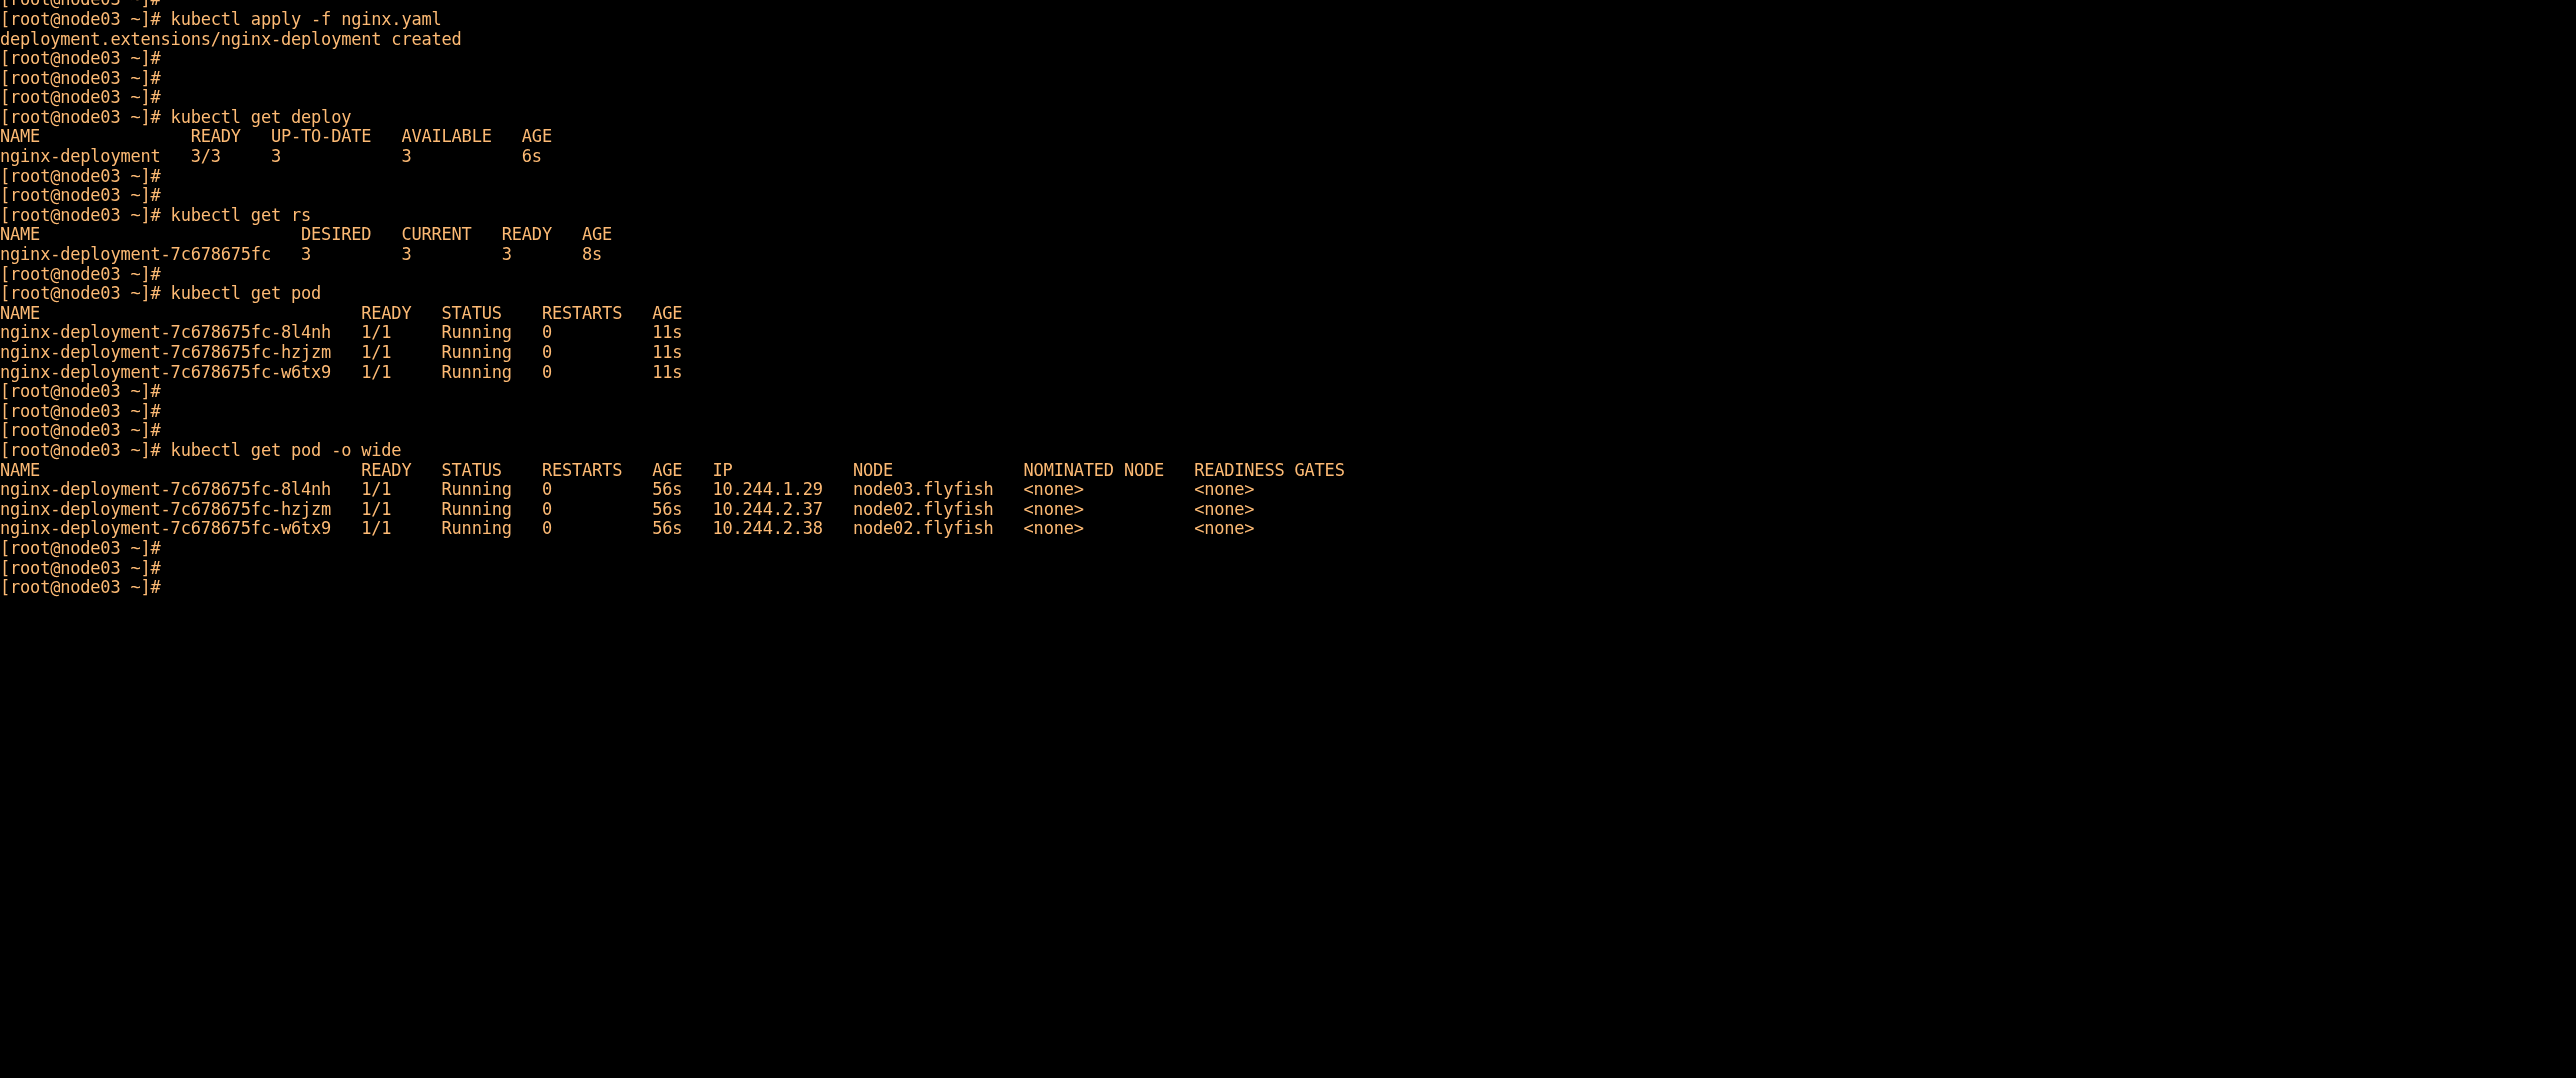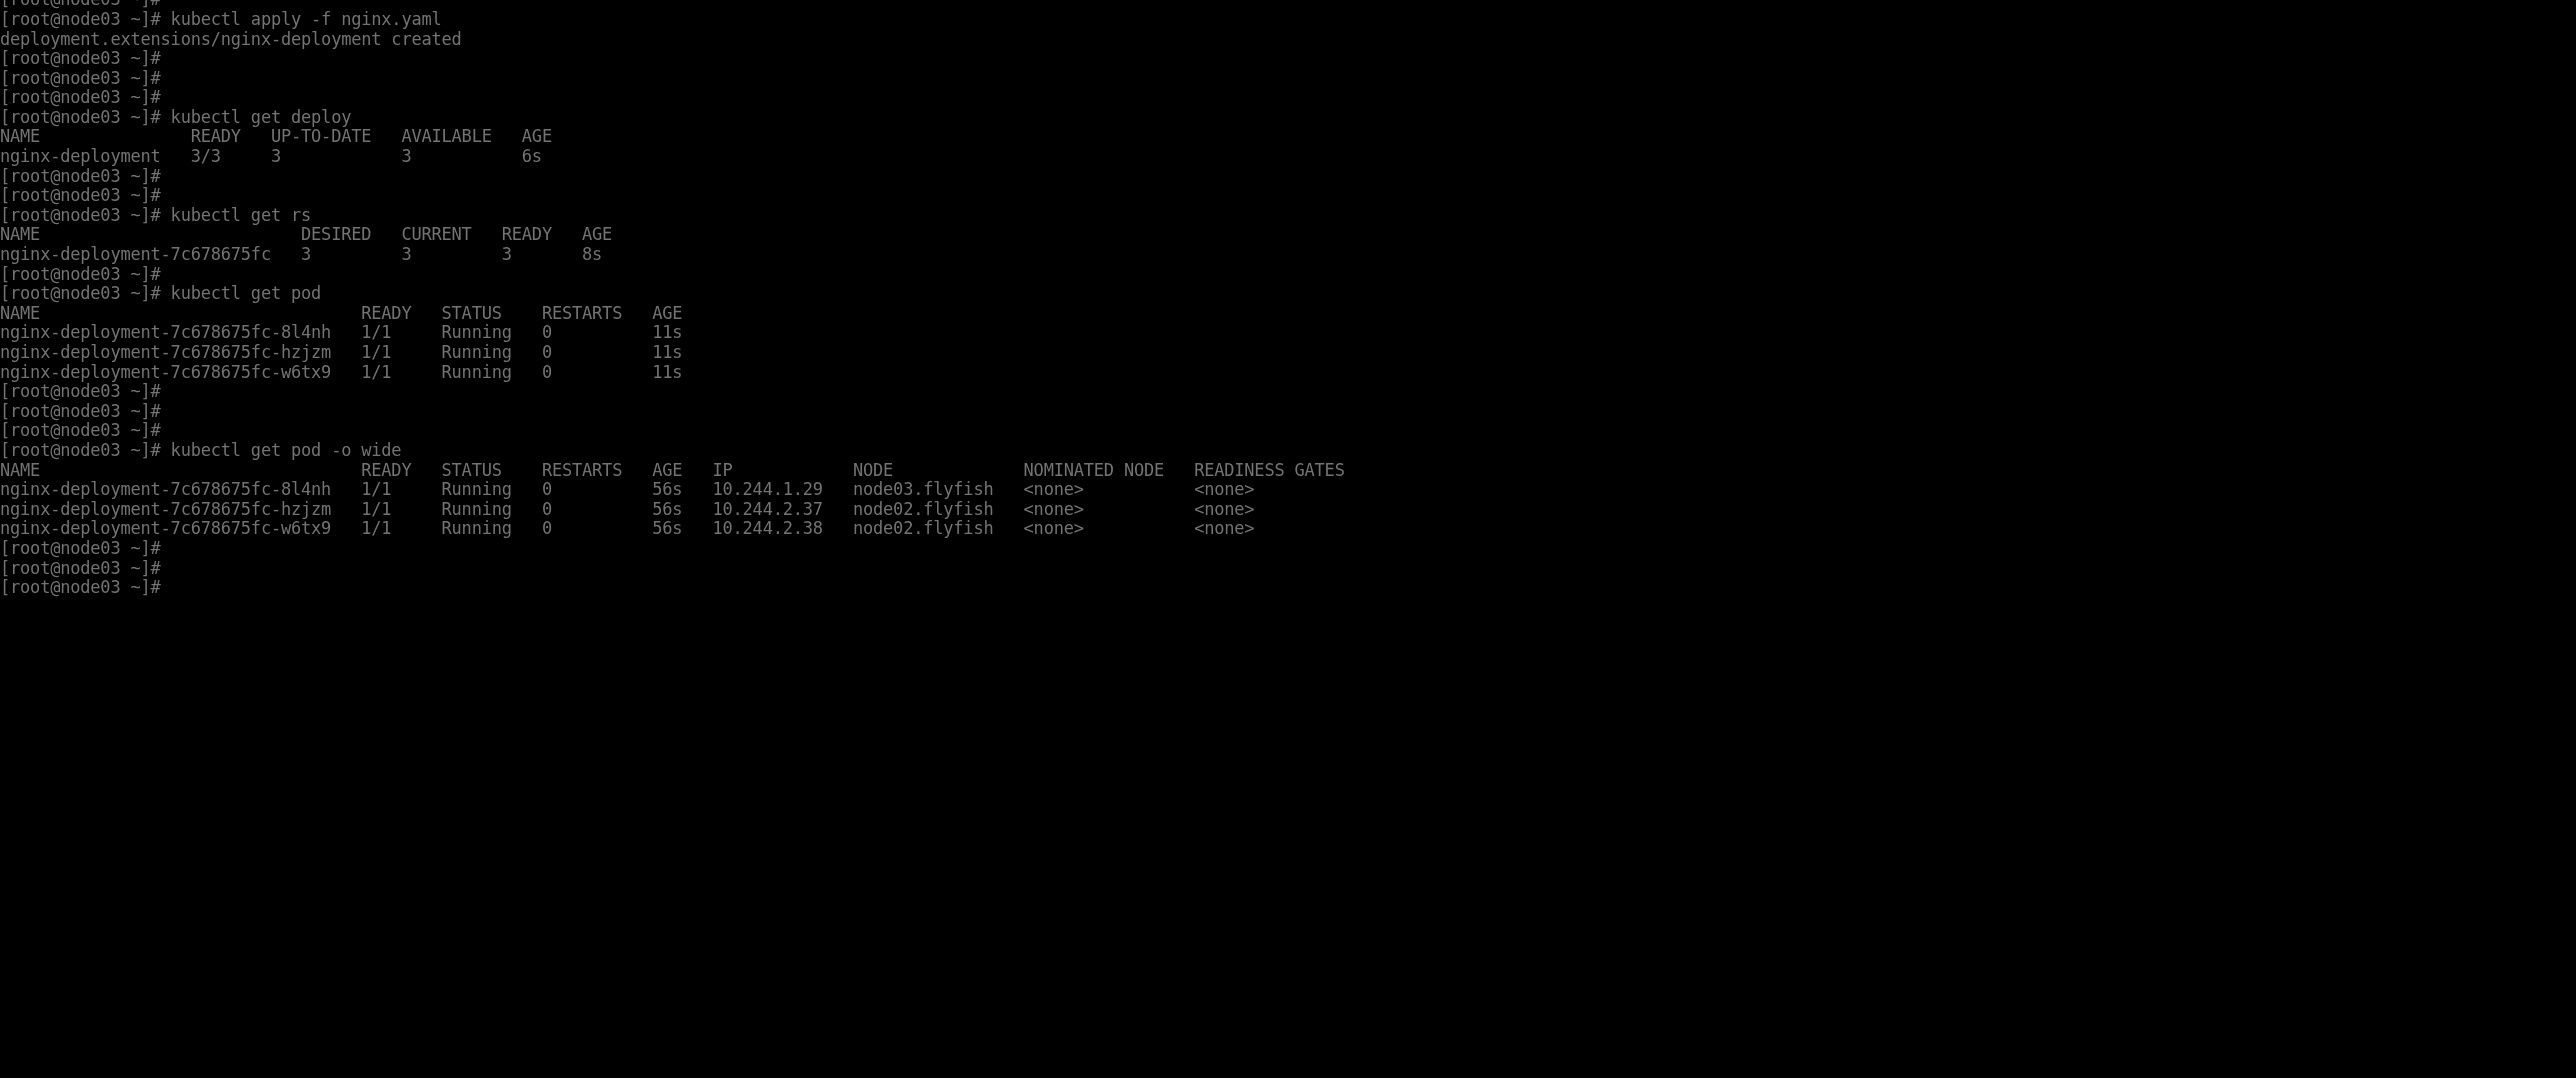--- a/index.html
+++ b/index.html
@@ -34,21 +34,21 @@
     position: absolute;
     left: 0px;
     top: -9.7px;
     width: 2576px;
     white-space: pre;
   }
   .line {
     display: block;
     height: 19.6px;
     white-space: pre;
-    color: #737373;
+    color: #fdba74;
   }
 </style>
 </head>
 <body>
 
 <div id="terminal">
   <div id="screen"><span class="line">[root@node03 ~]# </span><span class="line">[root@node03 ~]# kubectl apply -f nginx.yaml</span><span class="line">deployment.extensions/nginx-deployment created</span><span class="line">[root@node03 ~]# </span><span class="line">[root@node03 ~]# </span><span class="line">[root@node03 ~]# </span><span class="line">[root@node03 ~]# kubectl get deploy</span><span class="line">NAME               READY   UP-TO-DATE   AVAILABLE   AGE</span><span class="line">nginx-deployment   3/3     3            3           6s</span><span class="line">[root@node03 ~]# </span><span class="line">[root@node03 ~]# </span><span class="line">[root@node03 ~]# kubectl get rs</span><span class="line">NAME                          DESIRED   CURRENT   READY   AGE</span><span class="line">nginx-deployment-7c678675fc   3         3         3       8s</span><span class="line">[root@node03 ~]# </span><span class="line">[root@node03 ~]# kubectl get pod</span><span class="line">NAME                                READY   STATUS    RESTARTS   AGE</span><span class="line">nginx-deployment-7c678675fc-8l4nh   1/1     Running   0          11s</span><span class="line">nginx-deployment-7c678675fc-hzjzm   1/1     Running   0          11s</span><span class="line">nginx-deployment-7c678675fc-w6tx9   1/1     Running   0          11s</span><span class="line">[root@node03 ~]# </span><span class="line">[root@node03 ~]# </span><span class="line">[root@node03 ~]# </span><span class="line">[root@node03 ~]# kubectl get pod -o wide</span><span class="line">NAME                                READY   STATUS    RESTARTS   AGE   IP            NODE             NOMINATED NODE   READINESS GATES</span><span class="line">nginx-deployment-7c678675fc-8l4nh   1/1     Running   0          56s   10.244.1.29   node03.flyfish   &lt;none&gt;           &lt;none&gt;</span><span class="line">nginx-deployment-7c678675fc-hzjzm   1/1     Running   0          56s   10.244.2.37   node02.flyfish   &lt;none&gt;           &lt;none&gt;</span><span class="line">nginx-deployment-7c678675fc-w6tx9   1/1     Running   0          56s   10.244.2.38   node02.flyfish   &lt;none&gt;           &lt;none&gt;</span><span class="line">[root@node03 ~]# </span><span class="line">[root@node03 ~]# </span><span class="line">[root@node03 ~]# </span></div>
 </div>
 
 

